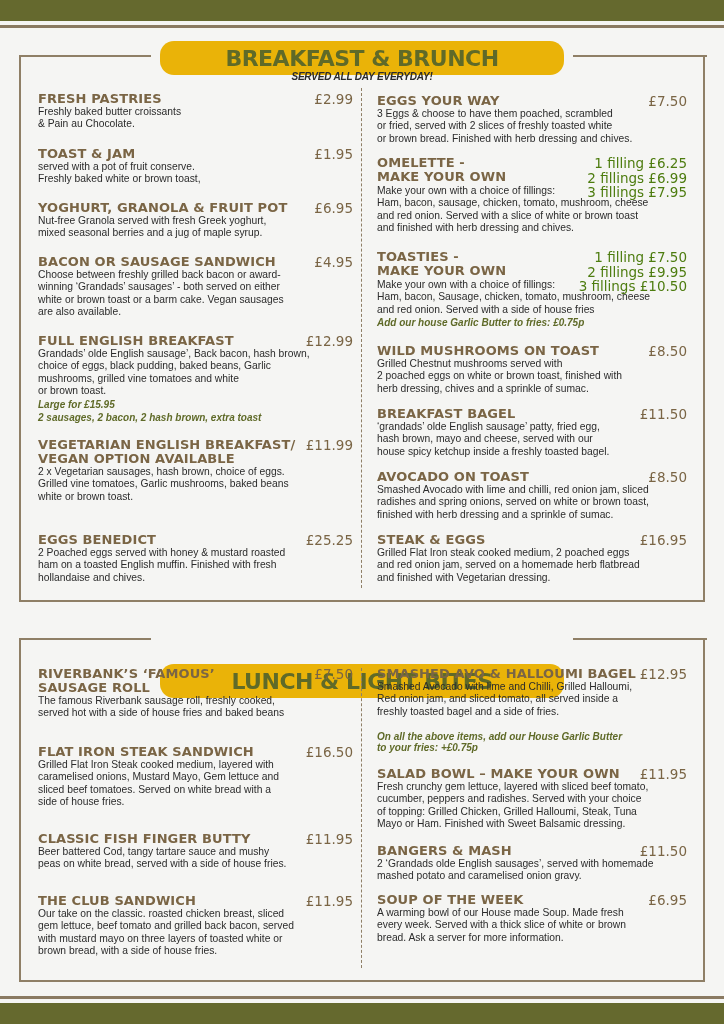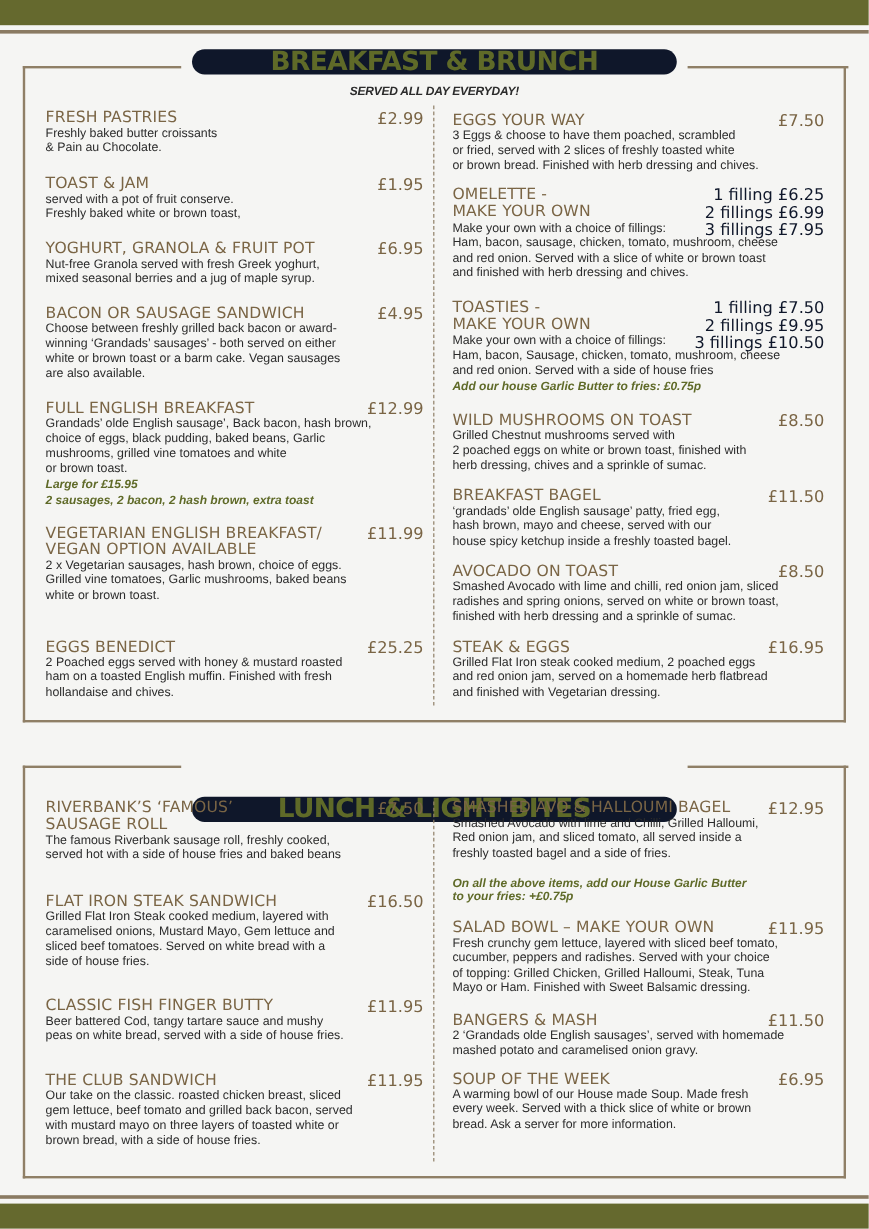--- a/index.html
+++ b/index.html
@@ -10,36 +10,36 @@
   .band.top { top: 0; height: 21px; }
   .band.bottom { top: 1003px; height: 21px; }
   .rule { position: absolute; left: 0; width: 724px; height: 3px; background: #8a7a62; }
   .rule.top { top: 25px; }
   .rule.bottom { top: 996px; }
 
   .frame { position: absolute; left: 19px; width: 686px; border: 2px solid #8f7f66; border-top: none; }
   .frame-top-l, .frame-top-r { position: absolute; height: 2px; background: #8f7f66; }
   .frame-top-l::before, .frame-top-r::before { content: none; }
 
-  .title-pill { position: absolute; left: 160px; width: 404px; height: 21px; background: #0f172a; border-radius: 14px;
+  .title-pill { position: absolute; left: 160px; width: 404px; height: 34px; background: #eab308; border-radius: 14px;
     display: flex; align-items: center; justify-content: center;
     font-family: "DejaVu Sans", sans-serif; font-weight: bold; font-size: 22px; color: #5f6a28; letter-spacing: -0.5px; }
 
   .subtitle { position: absolute; left: 0; width: 724px; text-align: center; font-weight: bold; font-style: italic; font-size: 10px; color: #2b2b2b; letter-spacing: -0.2px; }
 
   .col { position: absolute; width: 315px; }
   .divider { position: absolute; left: 361px; width: 0; border-left: 1.5px dashed #8f7f66; }
 
   .item { position: absolute; left: 0; width: 315px; }
   .item-head { display: flex; justify-content: space-between; align-items: flex-start; }
-  .item-name { font-family: "DejaVu Sans", sans-serif; font-size: 13px; line-height: 14px; color: #7a6545; letter-spacing: 0.1px; text-transform: uppercase; }
+  .item-name { font-family: "DejaVu Sans", sans-serif; font-size: 13px; line-height: 14px; color: #7a6545; letter-spacing: 0.1px; text-transform: uppercase; font-weight: bold; }
   .item-price { font-family: "DejaVu Sans", sans-serif; font-size: 13.5px; line-height: 14px; color: #7a6545; text-align: right; white-space: nowrap; }
   .item-desc { font-size: 10.3px; line-height: 12.4px; color: #2b2b2b; }
   .note { font-size: 10px; line-height: 13px; font-style: italic; font-weight: bold; color: #5f6a28; }
-  .multi-price { position: absolute; right: 0; text-align: right; font-family: "DejaVu Sans", sans-serif; font-size: 13.5px; line-height: 14.5px; color: #0f172a; }
+  .multi-price { position: absolute; right: 0; text-align: right; font-family: "DejaVu Sans", sans-serif; font-size: 13.5px; line-height: 14.5px; color: #4d7c0f; }
 </style>
 </head>
 <body>
 
 <div class="band top"></div>
 <div class="rule top"></div>
 <div class="rule bottom"></div>
 <div class="band bottom"></div>
 
 <section>

